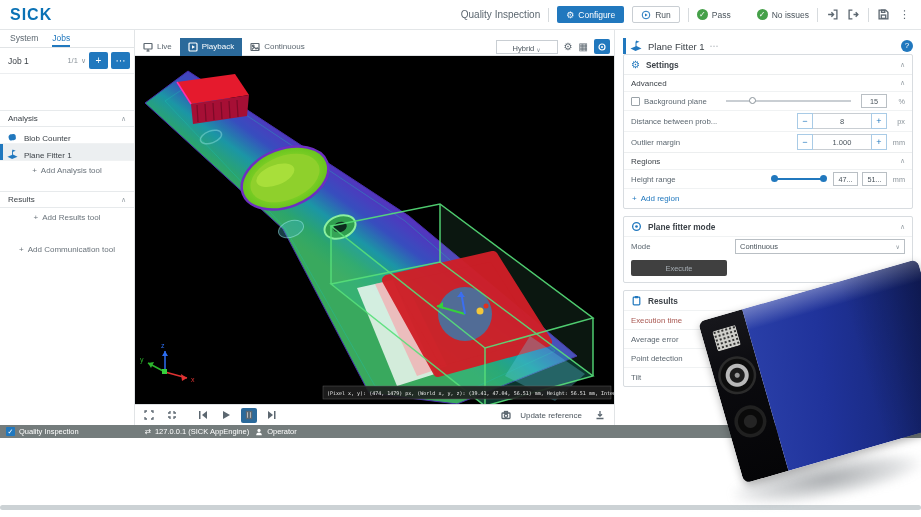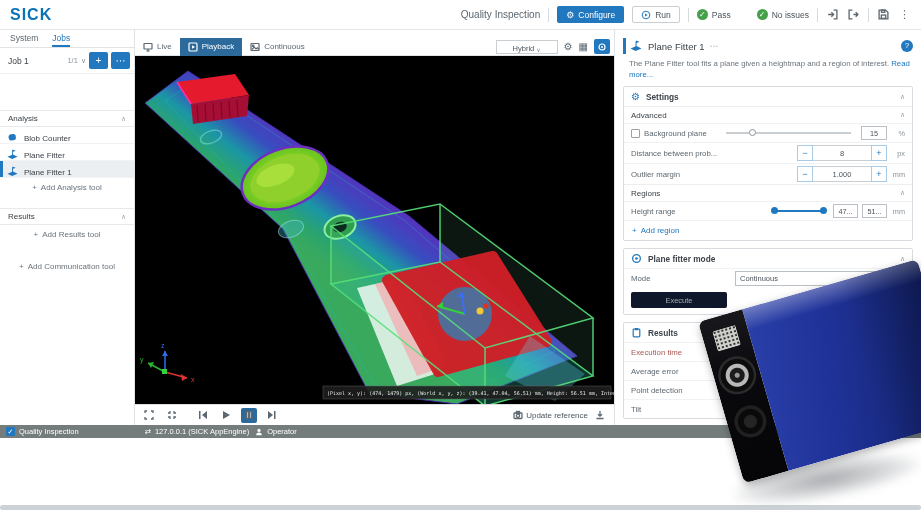--- a/index.html
+++ b/index.html
@@ -67,21 +67,21 @@
   .ticon { font-size:10px; color:#5c6770; cursor:pointer; line-height:1; }
   .blue-tool-btn { width:16px; height:15px; background:#2178be; border-radius:2px; display:flex;
                    align-items:center; justify-content:center; cursor:pointer; }
   .viewer-canvas { position:relative; width:479px; height:348px; background:#000; cursor:grab; }
   .viewer-bottombar { height:21px; border-top:1px solid #dde0e2; display:flex; align-items:center;
                       padding:0 6px; gap:7px; background:#fff; }
   .vb-icon { width:16px; height:15px; display:inline-flex; align-items:center; justify-content:center; cursor:pointer; }
   .vb-icon svg { width:10px; height:10px; stroke:#5c6770; fill:none; stroke-width:1.3; }
   .vb-icon.fillico svg { fill:#5c6770; stroke:none; }
   .vb-icon.active { background:#2b6a9b; border-radius:2px; }
-  .vb-right { margin-left:auto; display:flex; align-items:center; }
+  .vb-right { margin-left:auto; display:flex; align-items:center; gap:6px; }
   .vb-label { font-size:8px; color:#4a545c; cursor:pointer; }
 
   
   .panel { position:absolute; left:614px; top:0; width:307px; height:395px; border-left:1px solid #e1e4e6;
            background:#fff; padding:8px 8px 0 8px; overflow:hidden; }
   .panel-title-row { display:flex; align-items:center; gap:5px; box-shadow:inset 3px 0 0 #2178be; padding-left:6px; height:16px; }
   .panel-title-row svg { width:14px; height:12px; }
   .panel-title { font-size:9.5px; color:#3c4248; }
   .panel-kebab { font-size:9px; color:#8a939a; cursor:pointer; }
   .help-circle { margin-left:auto; width:12px; height:12px; border-radius:50%; background:#2178be; color:#fff;
@@ -110,21 +110,21 @@
   .w26 { width:26px; } .w24 { width:25px; } .w46 { width:46px; justify-content:flex-end; padding-right:3px; }
   .unit { font-size:7.3px; color:#8a939a; width:14px; text-align:right; }
   .stepper { display:flex; align-items:center; }
   .step-btn { width:16px; height:16px; border:1px solid #a9cbe6; color:#2178be; background:#fff;
               display:flex; align-items:center; justify-content:center; font-size:9px; cursor:pointer; }
   .step-val { width:58px; height:16px; border-top:1px solid #c9ced3; border-bottom:1px solid #c9ced3;
               display:flex; align-items:center; justify-content:center; font-size:7.5px; color:#4a545c; background:#fff; }
   .pselect { border:1px solid #b9bfc4; height:15px; display:flex; align-items:center; justify-content:space-between;
              padding:0 4px; font-size:7.5px; color:#4a545c; cursor:pointer; background:#fff; }
   .w94 { width:94px; } .w160 { width:170px; }
-  .disabled-btn { width:96px; height:16px; margin:4px 0 6px 7px; background:#0f172a; color:#a6adb3;
+  .disabled-btn { width:96px; height:16px; margin:4px 0 6px 7px; background:#404040; color:#a6adb3;
                   font-size:7.5px; display:flex; align-items:center; justify-content:center; border-radius:2px; }
   .rlabel-red { color:#a85751; }
   .rval-plain { width:46px; text-align:left; font-size:7.8px; color:#4a545c; }
 
   
   .statusbar { position:absolute; left:0; top:425px; width:921px; height:13px; background:#747c7c;
                display:flex; align-items:center; gap:6px; padding:0 6px; color:#fff; font-size:7.5px; z-index:6; }
   .sb-appicon { width:9px; height:9px; background:#2178be; border-radius:1px; color:#fff; font-size:7px;
                 line-height:9px; text-align:center; }
   .sb-group { display:flex; align-items:center; gap:4px; }
@@ -233,28 +233,20 @@
       <div class="side-section">
         <span>Analysis</span>
         <span class="side-chevron">∧</span>
       </div>
       <div class="tool-item">
         <svg viewBox="0 0 12 12">
           <path d="M2,7 C1,4 3,2 5.5,2.5 C8.5,1.5 10,3.5 9.5,5.5 C10.5,8 8,9.5 5.5,9 C4,9.7 2.5,9 2,7 Z" fill="#2178be"></path>
         </svg>
         <span>Blob Counter</span>
       </div>
-      <div class="tool-item">
-        <svg viewBox="0 0 12 12">
-          <polygon points="0.5,8.5 6.5,6 11.5,8.5 5.5,11" fill="#2178be"></polygon>
-          <line x1="6" y1="1.5" x2="6" y2="7" stroke="#2178be" stroke-width="1"></line>
-          <polygon points="6,0.5 9.5,1.8 6,3.2" fill="#2178be"></polygon>
-        </svg>
-        <span>Plane Fitter</span>
-      </div>
       <div class="tool-item selected">
         <svg viewBox="0 0 12 12">
           <polygon points="0.5,8.5 6.5,6 11.5,8.5 5.5,11" fill="#2178be"></polygon>
           <line x1="6" y1="1.5" x2="6" y2="7" stroke="#2178be" stroke-width="1"></line>
           <polygon points="6,0.5 9.5,1.8 6,3.2" fill="#2178be"></polygon>
         </svg>
         <span>Plane Fitter 1</span>
       </div>
       <div class="add-link">
         <span>+</span>
@@ -466,24 +458,20 @@
     <aside class="panel">
       <div class="panel-title-row">
         <svg viewBox="0 0 12 12">
           <polygon points="0.5,8.5 6.5,6 11.5,8.5 5.5,11" fill="#2178be"></polygon>
           <line x1="6" y1="1.5" x2="6" y2="7" stroke="#2178be" stroke-width="1"></line>
           <polygon points="6,0.5 9.5,1.8 6,3.2" fill="#2178be"></polygon>
         </svg>
         <span class="panel-title">Plane Fitter 1</span>
         <span class="panel-kebab">⋯</span>
         <span class="help-circle">?</span>
-      </div>
-      <div class="panel-desc">
-        <span>The Plane Fitter tool fits a plane given a heightmap and a region of interest.</span>
-        <span class="link">Read more...</span>
       </div>
 
       <div class="card">
         <div class="card-header">
           <span style="color:#2178be;font-size:10px;">⚙</span>
           <span class="card-label">Settings</span>
           <span class="side-chevron" style="margin-left:auto;">∧</span>
         </div>
         <div class="subheader">
           <span>Advanced</span>

